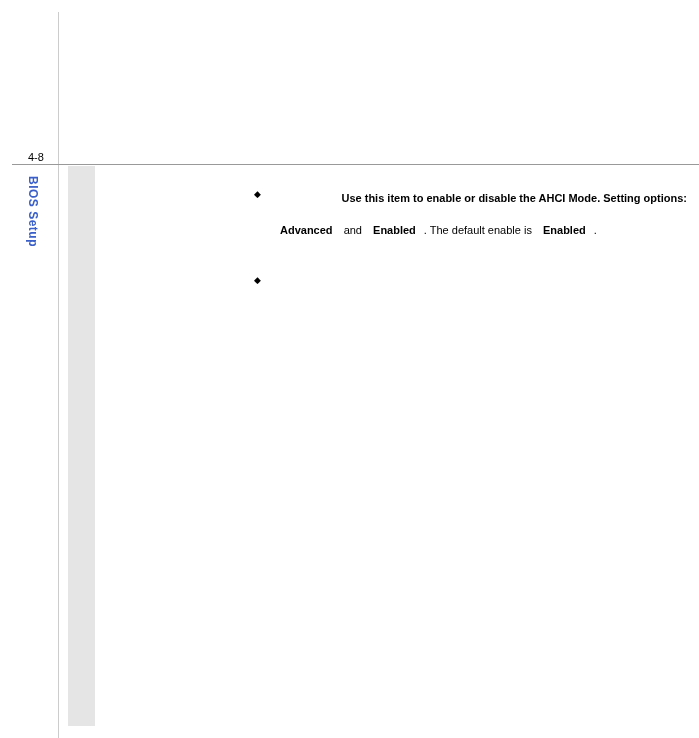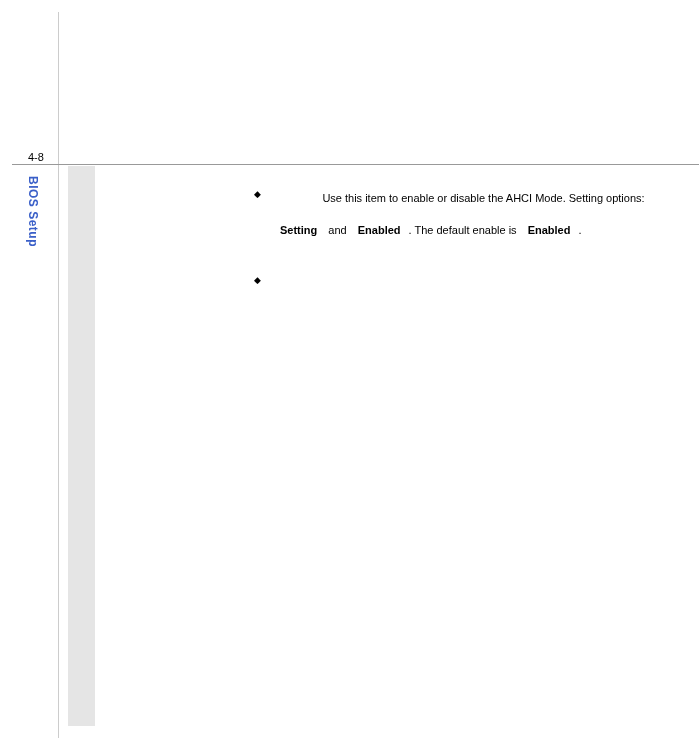--- a/index.html
+++ b/index.html
@@ -82,22 +82,23 @@
       margin-bottom: 10px;
     }
     .bullet-body {
       line-height: 2.2;
     }
     .bold {
       font-weight: bold;
     }
     .line1 {
       display: flex;
-      justify-content: center;
+      justify-content: flex-end;
       white-space: nowrap;
+      font-weight: bold;
     }
     .line2 {
       white-space: nowrap;
     }
   </style>
 </head>
 <body>
 
 <div class="thin-line-left"></div>
 
@@ -111,21 +112,21 @@
 
 <div class="content">
 
   <div class="bullet-item">
     <span class="bullet-marker">◆</span>
     <div class="bullet-body">
       <div class="line1">
         <span>Use  this  item  to  enable  or  disable  the  AHCI  Mode.    Setting  options:</span>
       </div>
       <div class="line2">
-        <span class="bold">Setting</span><span> and </span><span class="bold">Enabled</span><span>.    The default enable is </span><span class="bold">Enabled</span><span>.</span>
+        <span class="bold">Advanced</span><span> and </span><span class="bold">Enabled</span><span>.    The default enable is </span><span class="bold">Enabled</span><span>.</span>
       </div>
     </div>
   </div>
 
   <div class="bullet-item" style="margin-top: 26px;">
     <span class="bullet-marker">◆</span>
   </div>
 
 </div>
 

